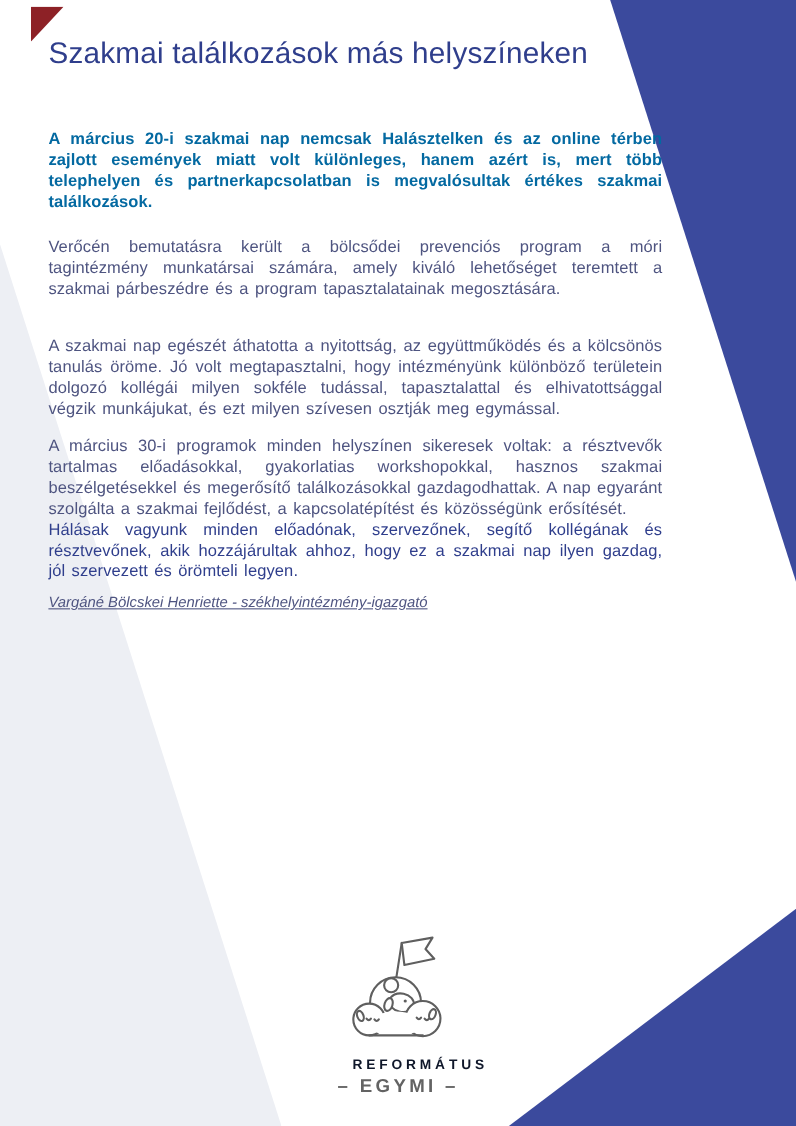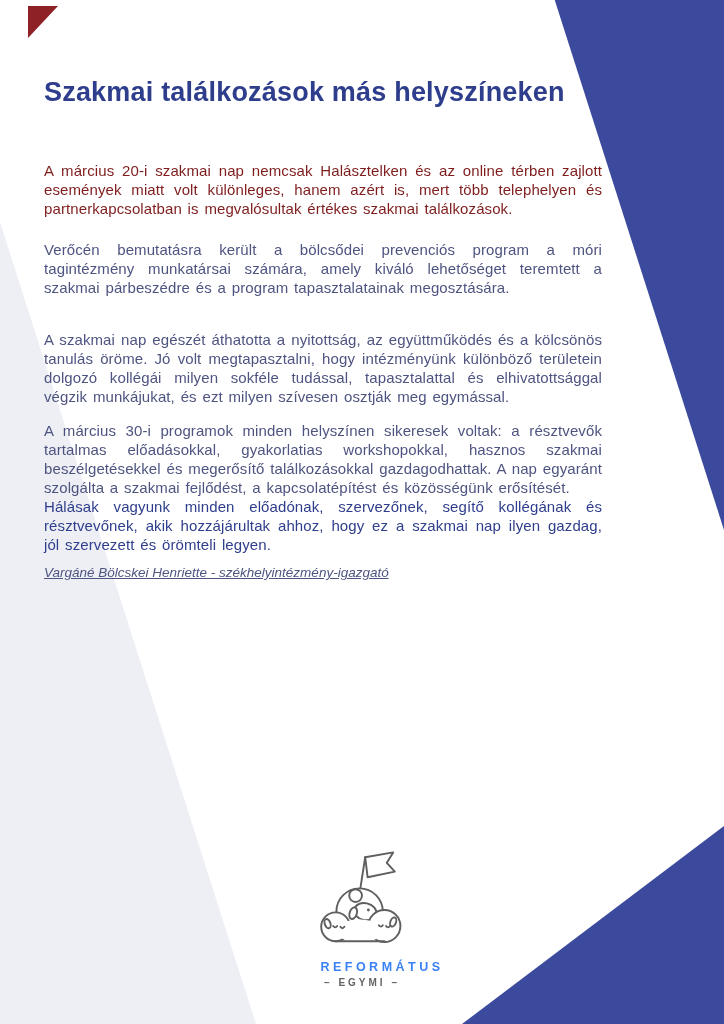--- a/index.html
+++ b/index.html
@@ -28,22 +28,22 @@
   .tri-red-corner {
     left: 28px; top: 6px; width: 30px; height: 32px;
     clip-path: polygon(0 0, 100% 0, 0 100%);
   }
 
   
   .content {
     position: absolute; left: 44px; top: 0; width: 558px;
   }
   .page-title {
-    margin: 76px 0 0 0;
-    font-size: 27px; line-height: 32px; font-weight: 700;
+    margin: 32px 0 0 0;
+    font-size: 27px; line-height: 32px; font-weight: 400;
     letter-spacing: 0.2px;
   }
   .para {
     margin: 0; font-size: 15px; line-height: 19px;
     text-align: justify; word-spacing: 1.5px; letter-spacing: 0.1px;
   }
   .p1 { margin-top: 53px; }
   .p2 { margin-top: 22px; }
   .subhead {
     margin: 13px 0 0 0; font-size: 15.5px; line-height: 19px;
@@ -58,34 +58,34 @@
   }
 
   
   .logo-block {
     position: absolute; left: 0; top: 846px; width: 724px;
     text-align: center;
   }
   .logo-icon { display: inline-block; }
   .logo-line { font-weight: 700; letter-spacing: 3.5px; }
   .logo-line1 { margin-top: 6px; font-size: 12.5px; }
-  .logo-line2 { margin-top: 3px; font-size: 10px; letter-spacing: 3px; }
+  .logo-line2 { margin-top: 3px; font-size: 17px; letter-spacing: 3px; }
 </style>
 </head>
 <body>
 
 <div class="shape wedge-bottom-left" style="background: rgb(237, 239, 244);"></div>
 <div class="shape wedge-top-right" style="background: rgb(59, 74, 157);"></div>
 <div class="shape tri-bottom-right" style="background: rgb(59, 74, 157);"></div>
 <div class="shape tri-red-corner" style="background: rgb(141, 33, 38);"></div>
 
 <div class="content">
   <h1 class="page-title" style="color: rgb(47, 62, 140);">Szakmai találkozások más helyszíneken</h1>
 
-  <p class="para p1" style="color: #7f1d1d;">A március 20-i szakmai nap nemcsak Halásztelken és az online térben zajlott események miatt volt különleges, hanem azért is, mert több telephelyen és partnerkapcsolatban is megvalósultak értékes szakmai találkozások.</p>
+  <p class="para p1" style="color: #0369a1; font-weight: bold;">A március 20-i szakmai nap nemcsak Halásztelken és az online térben zajlott események miatt volt különleges, hanem azért is, mert több telephelyen és partnerkapcsolatban is megvalósultak értékes szakmai találkozások.</p>
 
   <div class="p2">
     <p class="para" style="color: rgb(78, 84, 128);">Verőcén bemutatásra került a bölcsődei prevenciós program a móri tagintézmény munkatársai számára, amely kiváló lehetőséget teremtett a szakmai párbeszédre és a program tapasztalatainak megosztására.</p>
   </div>
 
 
   <p class="para p3" style="color: rgb(78, 84, 128);">A szakmai nap egészét áthatotta a nyitottság, az együttműködés és a kölcsönös tanulás öröme. Jó volt megtapasztalni, hogy intézményünk különböző területein dolgozó kollégái milyen sokféle tudással, tapasztalattal és elhivatottsággal végzik munkájukat, és ezt milyen szívesen osztják meg egymással.</p>
 
   <div class="p4">
     <p class="para" style="color: rgb(78, 84, 128);">A március 30-i programok minden helyszínen sikeresek voltak: a résztvevők tartalmas előadásokkal, gyakorlatias workshopokkal, hasznos szakmai beszélgetésekkel és megerősítő találkozásokkal gazdagodhattak. A nap egyaránt szolgálta a szakmai fejlődést, a kapcsolatépítést és közösségünk erősítését.</p>
@@ -122,15 +122,15 @@
     <path d="M27,119 L88,119" fill="none"></path>
 
     <ellipse cx="17" cy="97" rx="3.5" ry="6" transform="rotate(-20 17 97)" fill="#ffffff"></ellipse>
     <path d="M24,100 q2.5,3.5 5,0" fill="none"></path>
     <path d="M33,101 q2.5,3.5 5,0" fill="none"></path>
 
     <ellipse cx="99" cy="95" rx="3.5" ry="6" transform="rotate(20 99 95)" fill="#ffffff"></ellipse>
     <path d="M81,99 q2.5,3.5 5,0" fill="none"></path>
     <path d="M90,100 q2.5,3.5 5,0" fill="none"></path>
   </svg>
-  <div class="logo-line logo-line1" style="color: #3b82f6; padding-left: 40px;">REFORMÁTUS</div>
+  <div class="logo-line logo-line1" style="color: #0f172a; padding-left: 40px;">REFORMÁTUS</div>
   <div class="logo-line logo-line2" style="color: rgb(99, 99, 99);">–  EGYMI  –</div>
 </div>
 
 </body></html>

